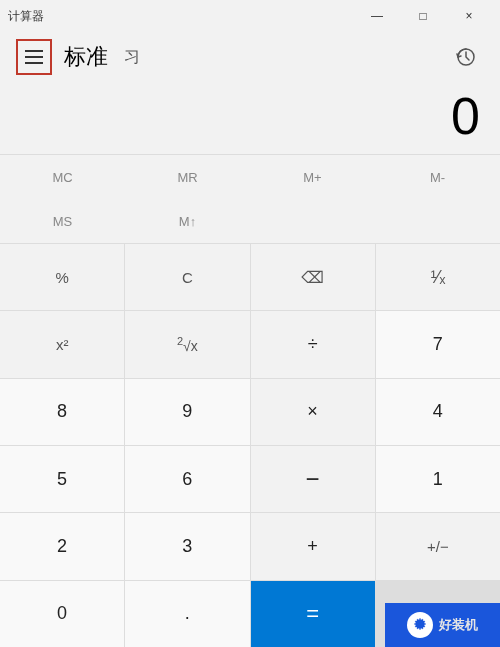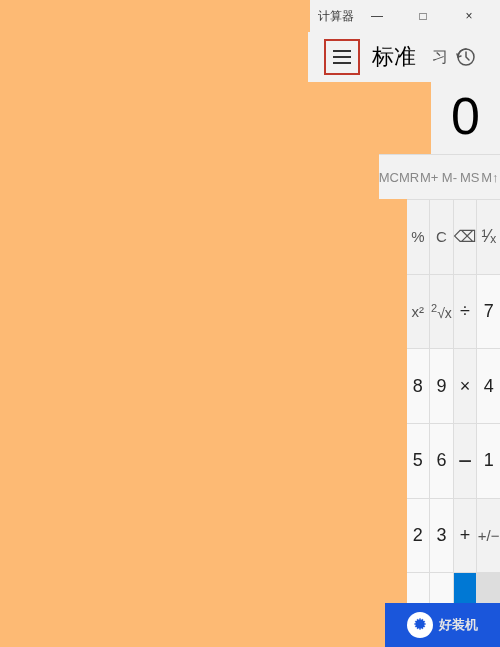--- a/index.html
+++ b/index.html
@@ -15,21 +15,20 @@
       overflow: hidden;
       background: #f0f0f0;
     }
 
     .window {
       width: 500px;
       height: 647px;
       background: #fdba74;
       display: flex;
       flex-direction: column;
-      align-items: flex-end;
     }
 
     
     .title-bar {
       height: 32px;
       background: #f2f2f2;
       display: flex;
       align-items: center;
       justify-content: space-between;
       padding: 0 8px;
@@ -145,21 +144,21 @@
     .display-value {
       font-size: 52px;
       font-weight: 300;
       color: #000;
       line-height: 1;
     }
 
     
     .memory-row {
       display: grid;
-      grid-template-columns: repeat(6, 1fr);
+      grid-template-columns: repeat(4, 1fr);
       background: #f2f2f2;
       border-top: 1px solid #ddd;
       flex-shrink: 0;
     }
 
     .memory-btn {
       height: 44px;
       display: flex;
       align-items: center;
       justify-content: center;

